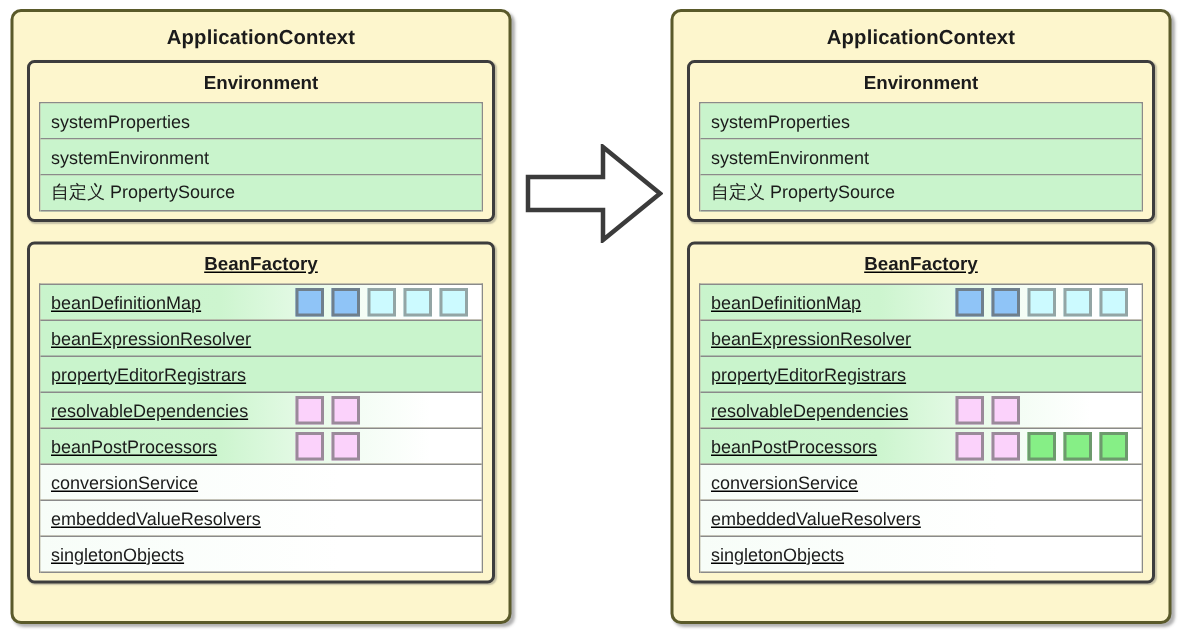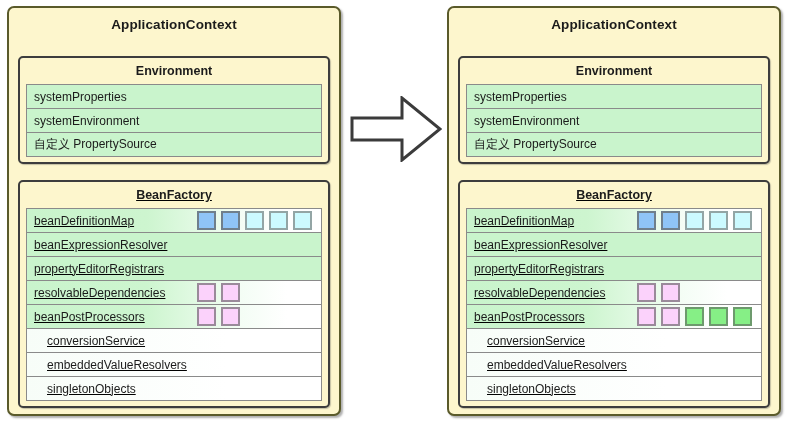--- a/index.html
+++ b/index.html
@@ -29,21 +29,21 @@
     font-size:13.5px;
     font-weight:bold;
     color:#1b1b1b;
     padding-top:9px;
     padding-bottom:8px;
     letter-spacing:0.1px;
   }
 
   
   .group{
-    margin:16px 9px;
+    margin:0 9px;
     background:#fdf6cd;
     border:2px solid #3d3d3d;
     border-radius:5px;
     box-sizing:border-box;
     padding:0 0 5px 0;
     box-shadow:1px 1px 1px rgba(90,90,90,0.35);
   }
   .group + .group{margin-top:13px;text-decoration:underline;}
   .group-title{
     text-align:center;
@@ -58,21 +58,21 @@
     position:relative;
     height:24px;
     border-bottom:1px solid #8a8a8a;
     box-sizing:border-box;
     display:flex;
     align-items:center;
     background:#ffffff;
   }
   .row.green{background:#c9f4cc;}
   .row.fade{background:linear-gradient(to right,#c9f4cc 0px,#cdf5cf 120px,#f3fdf4 210px,#ffffff 260px);}
-  .row.fadeplain{background:linear-gradient(to right,#f7fdf8 0px,#ffffff 200px);padding-left:13px;}
+  .row.fadeplain{background:linear-gradient(to right,#f7fdf8 0px,#ffffff 200px);}
   .row-label{
     font-size:12px;
     color:#1b1b1b;
     padding-left:7px;
     white-space:nowrap;
     z-index:2;
   }
 
   .chips{
     position:absolute;

